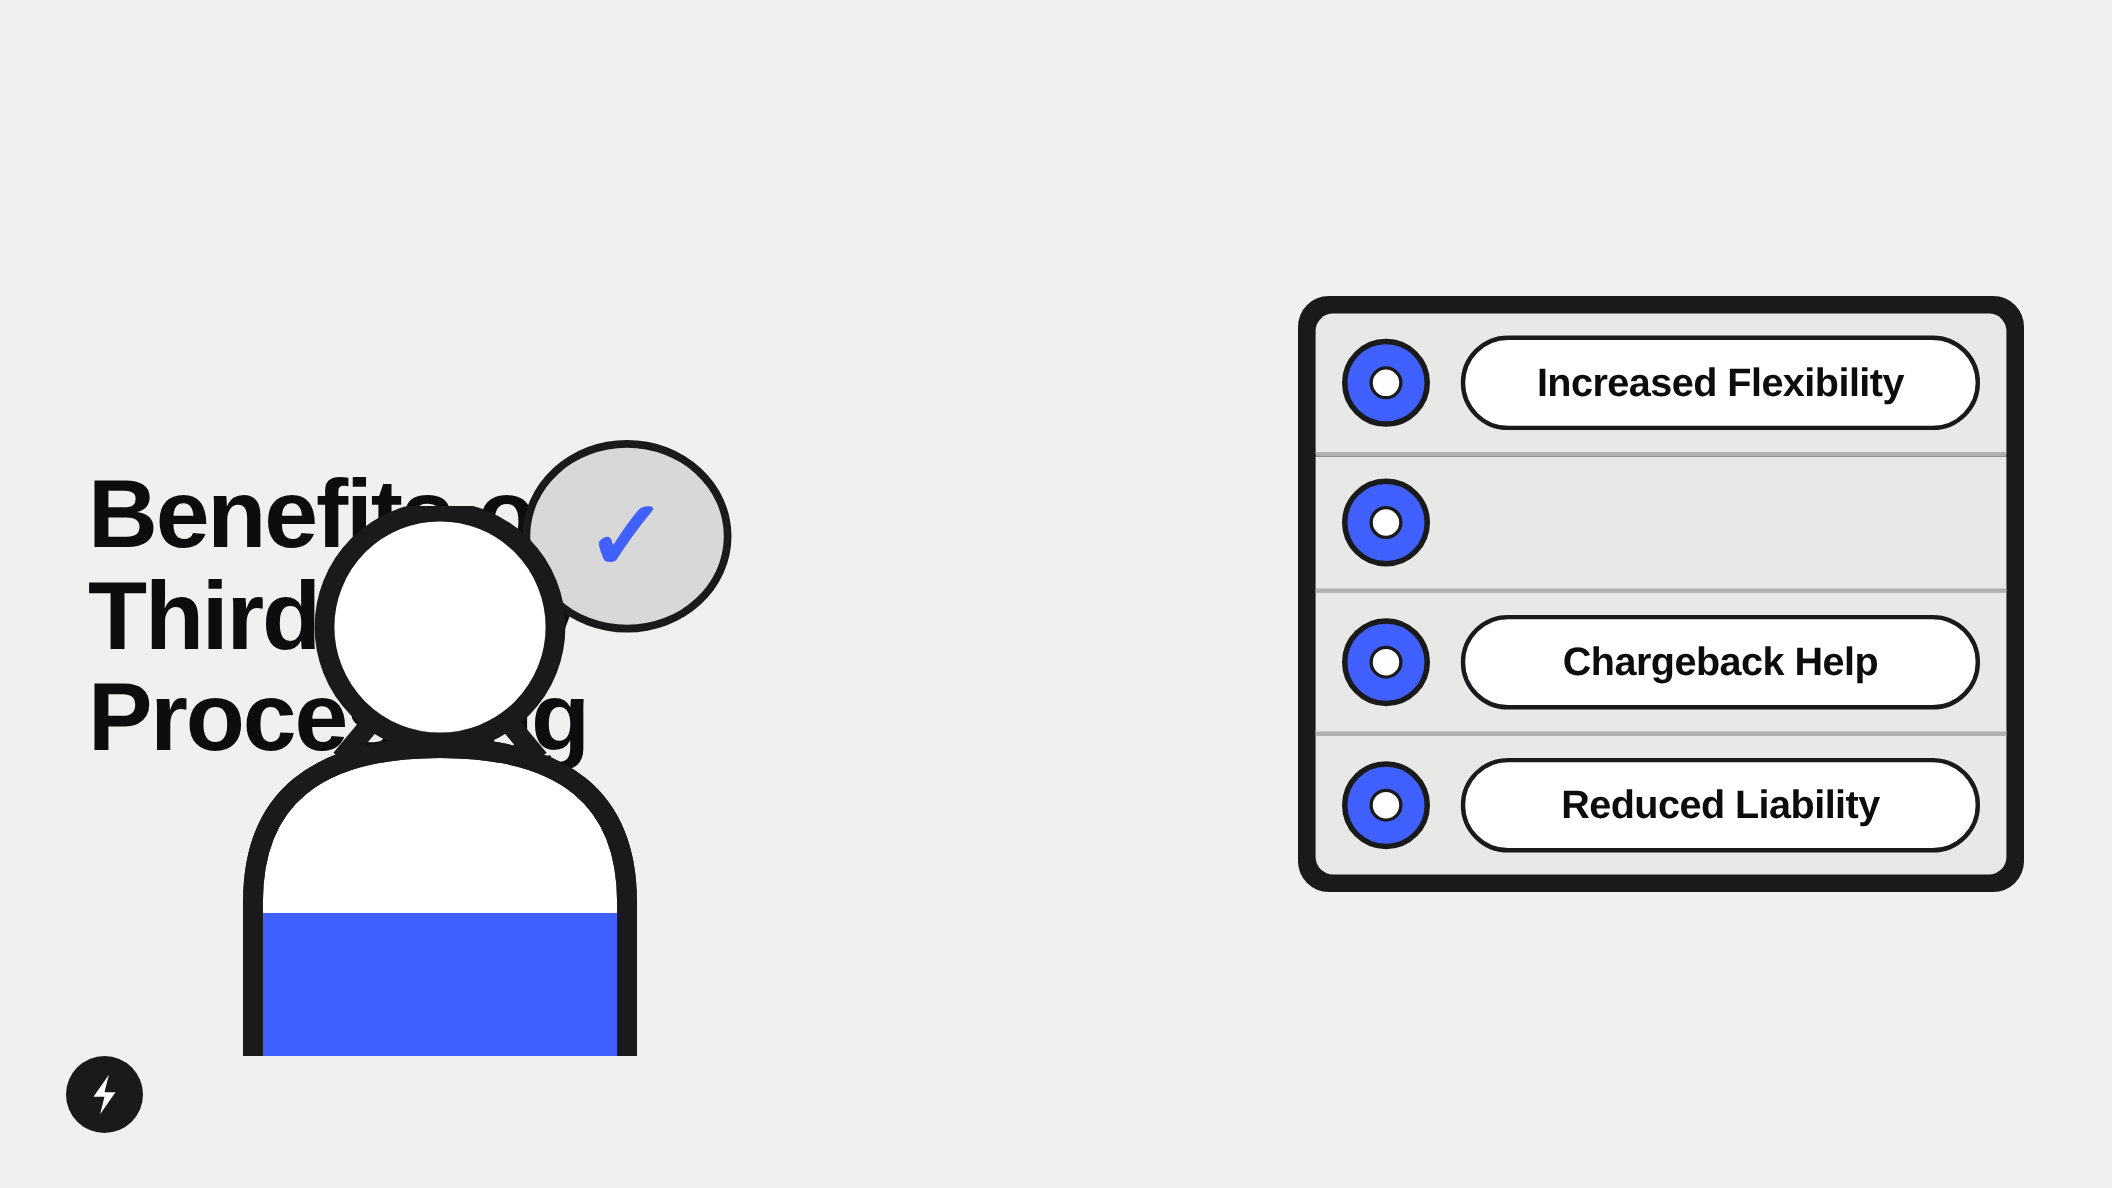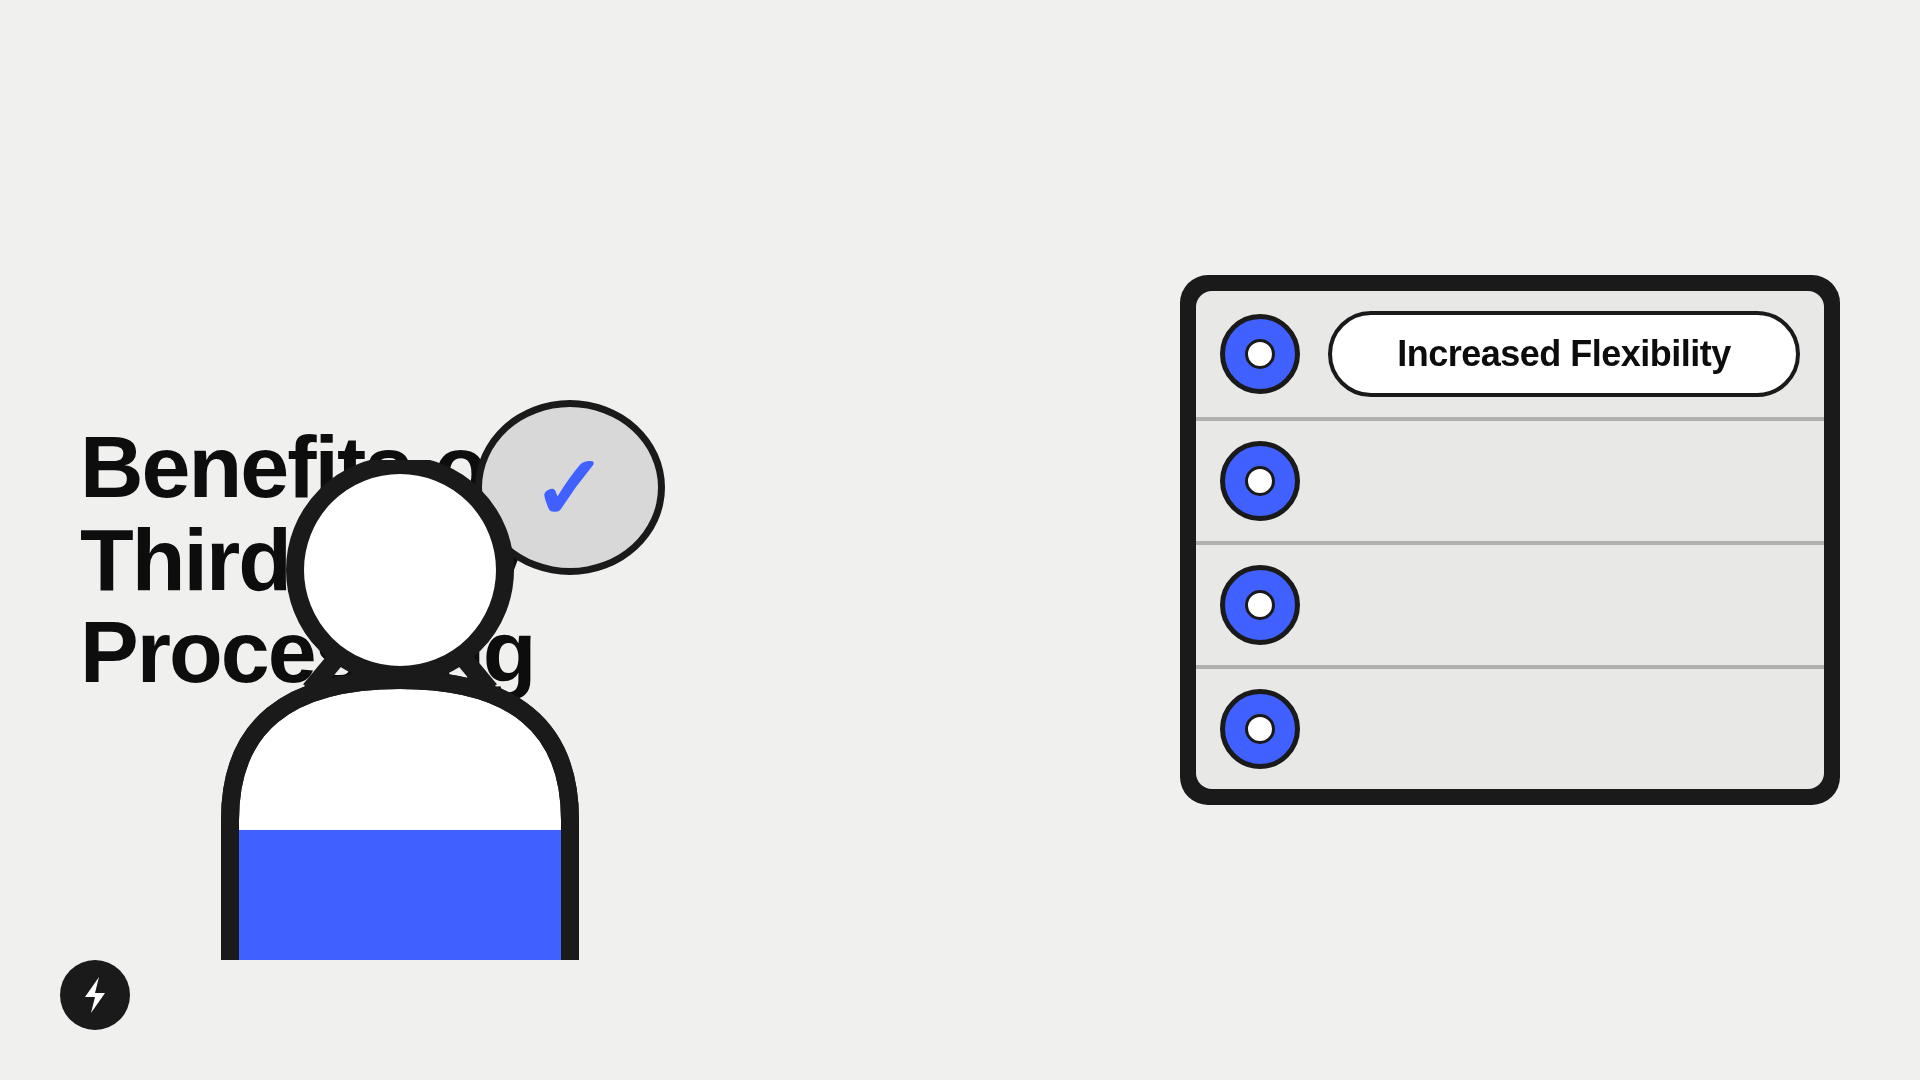--- a/index.html
+++ b/index.html
@@ -257,24 +257,30 @@
           <span class="benefit-label">Increased Flexibility</span>
         </div>
       </div>
 
       <div class="benefit-row">
         <div class="benefit-icon"></div>
       </div>
 
       <div class="benefit-row">
         <div class="benefit-icon"></div>
-      </div>
-
-      <div class="benefit-row">
-        <div class="benefit-icon"></div>
+        <div class="benefit-label-box">
+          <span class="benefit-label">Chargeback Help</span>
+        </div>
+      </div>
+
+      <div class="benefit-row">
+        <div class="benefit-icon"></div>
+        <div class="benefit-label-box">
+          <span class="benefit-label">Reduced Liability</span>
+        </div>
       </div>
 
     </div>
   </div>
 
   <div class="logo-area">
     <div class="logo-circle">
       <svg width="40" height="40" viewBox="0 0 40 40">
         <polygon points="24,2 10,22 20,22 16,38 30,18 20,18" fill="white"></polygon>
       </svg>

